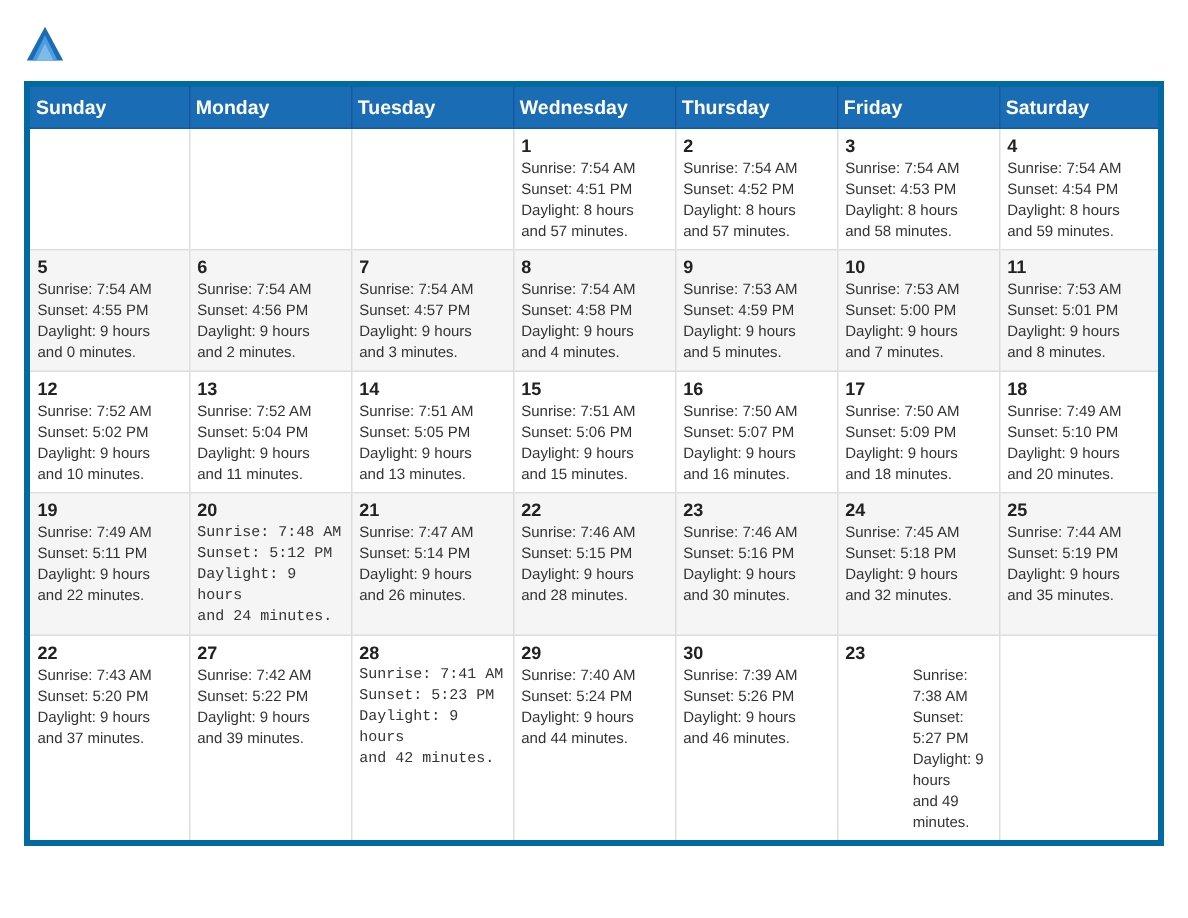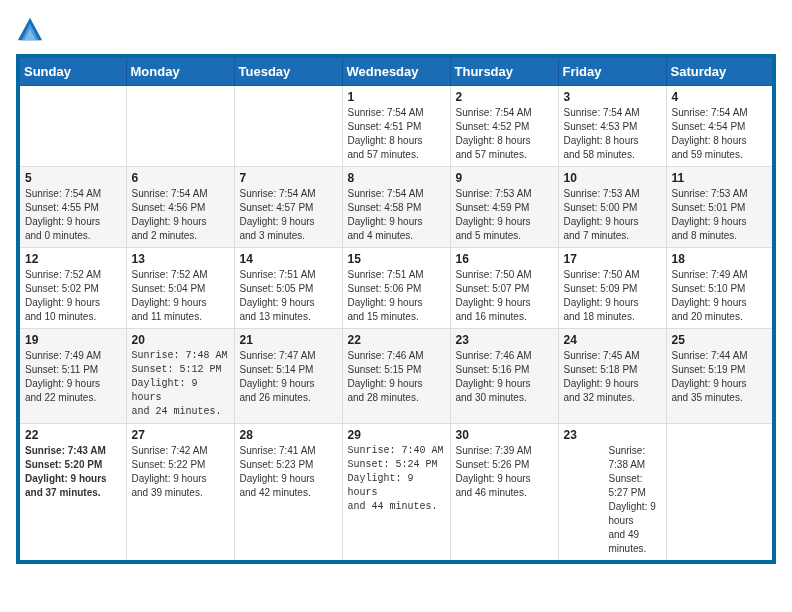--- a/index.html
+++ b/index.html
@@ -314,42 +314,42 @@
           <span class="day-num">25</span>
           <div class="day-detail" style="white-space: pre-line;">Sunrise: 7:44 AM
 Sunset: 5:19 PM
 Daylight: 9 hours
 and 35 minutes.</div>
         </td>
       </tr>
       <tr>
         <td>
           <span class="day-num">22</span>
-          <div class="day-detail" style="white-space: pre-line; font-weight: bold;">Sunrise: 7:43 AM
+          <div class="day-detail" style="white-space: pre-line;">Sunrise: 7:43 AM
 Sunset: 5:20 PM
 Daylight: 9 hours
 and 37 minutes.</div>
         </td>
         <td>
           <span class="day-num">27</span>
           <div class="day-detail" style="white-space: pre-line;">Sunrise: 7:42 AM
 Sunset: 5:22 PM
 Daylight: 9 hours
 and 39 minutes.</div>
         </td>
         <td>
           <span class="day-num">28</span>
-          <div class="day-detail" style="white-space: pre-line;">Sunrise: 7:41 AM
+          <div class="day-detail" style="white-space: pre-line; font-family: Liberation Mono, monospace;">Sunrise: 7:41 AM
 Sunset: 5:23 PM
 Daylight: 9 hours
 and 42 minutes.</div>
         </td>
         <td>
           <span class="day-num">29</span>
-          <div class="day-detail" style="white-space: pre-line; font-family: Liberation Mono, monospace;">Sunrise: 7:40 AM
+          <div class="day-detail" style="white-space: pre-line;">Sunrise: 7:40 AM
 Sunset: 5:24 PM
 Daylight: 9 hours
 and 44 minutes.</div>
         </td>
         <td>
           <span class="day-num">30</span>
           <div class="day-detail" style="white-space: pre-line;">Sunrise: 7:39 AM
 Sunset: 5:26 PM
 Daylight: 9 hours
 and 46 minutes.</div>

